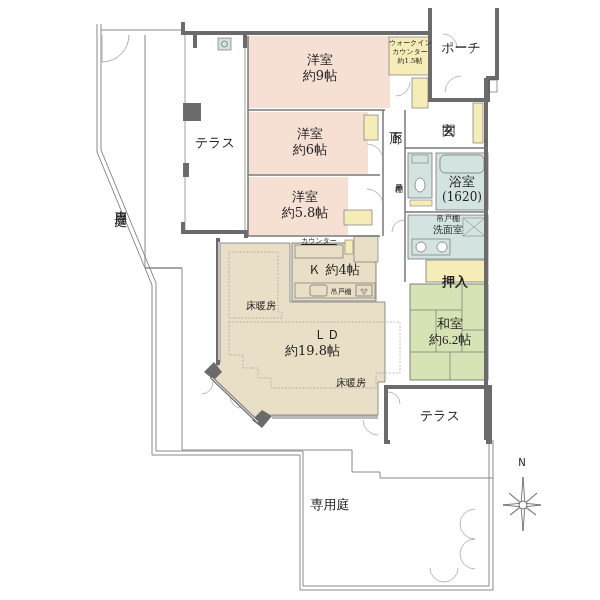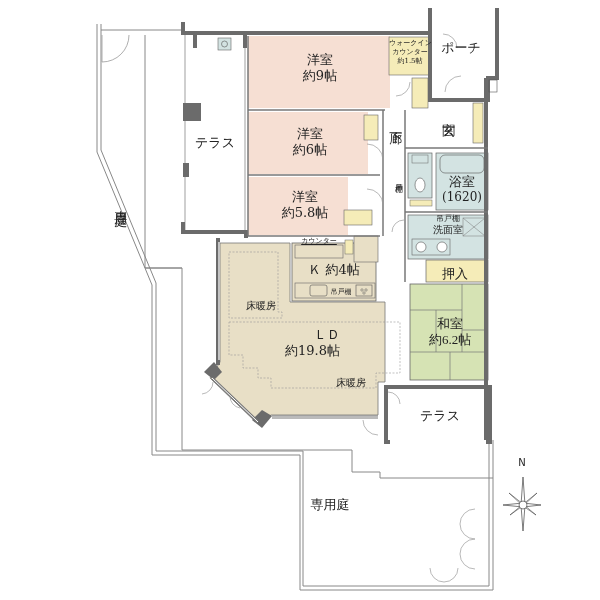--- a/index.html
+++ b/index.html
@@ -182,21 +182,21 @@
 <div class="lbl lbl-v" style="left:387px;top:120px;">廊下</div>
 <div class="lbl lbl-vs" style="left:393px;top:178px;">吊戸棚</div>
 <div class="lbl lbl-md" style="left:436px;top:174px;width:52px;">
   <div>浴室</div>
   <div class="lbl-xs" style="font-size:12px;">(1620)</div>
 </div>
 <div class="lbl lbl-sm" style="left:425px;top:214px;width:46px;">
   <div style="font-size:8px;">吊戸棚</div>
   <div>洗面室</div>
 </div>
-<div class="lbl lbl-md" style="left:430px;top:266px;width:50px;">押入</div>
+<div class="lbl lbl-md" style="left:430px;top:274px;width:50px;font-weight:bold;">押入</div>
 <div class="lbl lbl-md" style="left:415px;top:316px;width:70px;font-family:Liberation Serif, serif;">
   <div>和室</div>
   <div>約6.2帖</div>
 </div>
 <div class="lbl lbl-md" style="left:296px;top:262px;width:76px;">Ｋ 約4帖</div>
 <div class="lbl lbl-xs" style="left:296px;top:237px;width:46px;text-decoration:underline;">カウンター</div>
 <div class="lbl lbl-xs" style="left:328px;top:288px;width:26px;">吊戸棚</div>
 <div class="lbl lbl-md" style="left:260px;top:327px;width:80px;text-align:right;">
   <div>ＬＤ</div>
   <div>約19.8帖</div>

